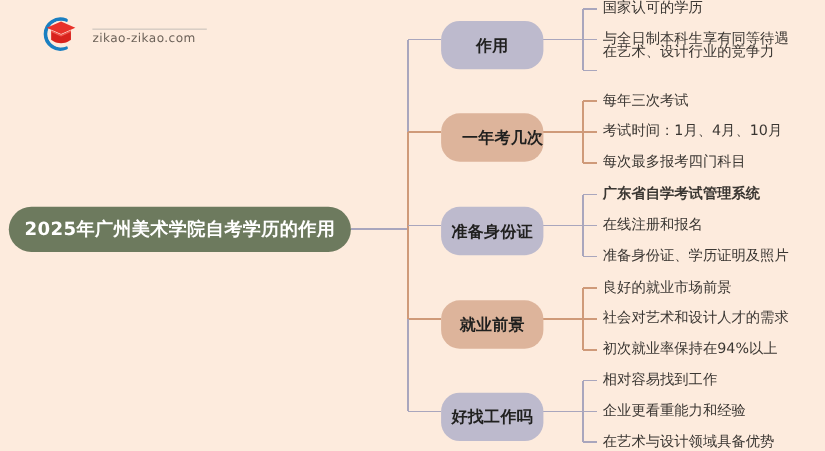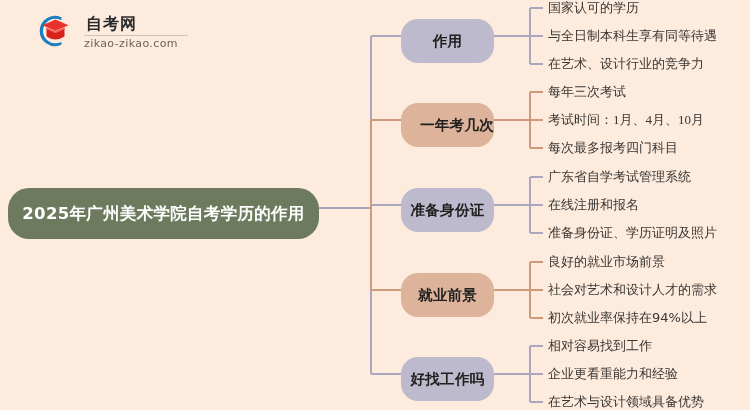--- a/index.html
+++ b/index.html
@@ -24,21 +24,21 @@
   }
   .logo-rule { height: 1px; background: #c9c2bb; margin: 2px 0 2px 0; width: 104px; }
   .logo-sub { font-size: 11px; color: #6c6259; letter-spacing: .4px; line-height: 11px; }
 
   
   #wires { position: absolute; left: 0; top: 0; width: 750px; height: 410px; }
 
   
   .center-node {
     position: absolute; left: 8px; top: 188px;
-    width: 311px; height: 51px; border-radius: 21px;
+    width: 311px; height: 41px; border-radius: 21px;
     background: #6d7a5e;
     display: flex; align-items: center; justify-content: center;
   }
   .center-label {
     color: #ffffff; font-size: 16.5px; font-weight: bold; letter-spacing: .3px;
     white-space: nowrap;
   }
 
   
   .branch-node {
@@ -67,21 +67,20 @@
     <div class="logo-mark">
       <svg width="46" height="40" viewBox="0 0 46 40">
         <path d="M30 7.5 A13.5 13.5 0 1 0 30 32.5" fill="none" stroke="#1a7fc1" stroke-width="3.4" stroke-linecap="round"></path>
         <circle cx="25.5" cy="20" r="12.2" fill="#fdebdd"></circle>
         <path d="M25.5 8.5 L38.5 14.2 L25.5 19.9 L12.5 14.2 Z" fill="#e8322a"></path>
         <path d="M16.5 16.9 L16.5 25.2 C16.5 25.2 20.2 28.4 25.5 28.4 C30.8 28.4 34.5 25.2 34.5 25.2 L34.5 16.9 L25.5 20.9 Z" fill="#d8231d"></path>
         <path d="M25.5 20.6 L34.5 16.6 L34.5 18.2 L25.5 22.2 L16.5 18.2 L16.5 16.6 Z" fill="#f05a52"></path>
       </svg>
     </div>
     <div class="logo-text">
-      <div class="logo-title">自考网</div>
       <div class="logo-rule"></div>
       <div class="logo-sub">zikao-zikao.com</div>
     </div>
   </div>
 
   <svg id="wires">
       <path d="M319 208 L371 208" stroke="#a9a6bd" stroke-width="1.3" fill="none" shape-rendering="crispEdges"></path>
       <path d="M371 36 L401 36" stroke="#a9a6bd" stroke-width="1.3" fill="none" shape-rendering="crispEdges"></path>
       <path d="M371 36 L371 120" stroke="#a9a6bd" stroke-width="1.3" fill="none" shape-rendering="crispEdges"></path>
       <path d="M371 120 L401 120" stroke="#cf9a79" stroke-width="1.3" fill="none" shape-rendering="crispEdges"></path>
@@ -121,31 +120,31 @@
   <div class="center-node">
     <span class="center-label">2025年广州美术学院自考学历的作用</span>
   </div>
 
   <div id="branches">
       <div class="branch-node" style="top: 19px; background: rgb(189, 186, 205);">
         <span class="branch-label">作用</span>
       </div>
       <div class="leaf" style="top: 0px;">国家认可的学历</div>
       <div class="leaf" style="top: 28px;">与全日制本科生享有同等待遇</div>
-      <div class="leaf" style="top: 56px;">在艺术、设计行业的竞争力</div>
+      <div class="leaf" style="top: 40px;">在艺术、设计行业的竞争力</div>
       <div class="branch-node" style="top: 103px; background: rgb(221, 180, 155); justify-content: flex-end;">
         <span class="branch-label">一年考几次</span>
       </div>
       <div class="leaf" style="top: 84px;">每年三次考试</div>
-      <div class="leaf" style="top: 112px; font-family: Liberation Serif, serif;">考试时间：1月、4月、10月</div>
+      <div class="leaf" style="top: 112px;">考试时间：1月、4月、10月</div>
       <div class="leaf" style="top: 140px;">每次最多报考四门科目</div>
       <div class="branch-node" style="top: 188px; background: rgb(189, 186, 205);">
         <span class="branch-label">准备身份证</span>
       </div>
-      <div class="leaf" style="top: 169px;">广东省自学考试管理系统</div>
+      <div class="leaf" style="top: 169px; font-weight: bold;">广东省自学考试管理系统</div>
       <div class="leaf" style="top: 197px;">在线注册和报名</div>
       <div class="leaf" style="top: 225px;">准备身份证、学历证明及照片</div>
       <div class="branch-node" style="top: 273px; background: rgb(221, 180, 155);">
         <span class="branch-label">就业前景</span>
       </div>
       <div class="leaf" style="top: 254px;">良好的就业市场前景</div>
       <div class="leaf" style="top: 282px;">社会对艺术和设计人才的需求</div>
       <div class="leaf" style="top: 310px;">初次就业率保持在94%以上</div>
       <div class="branch-node" style="top: 357px; background: rgb(189, 186, 205);">
         <span class="branch-label">好找工作吗</span>

